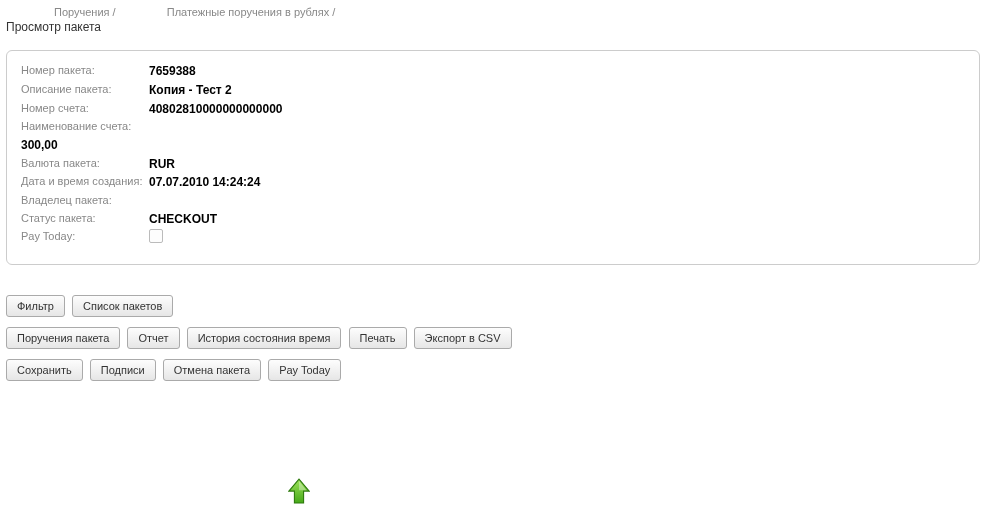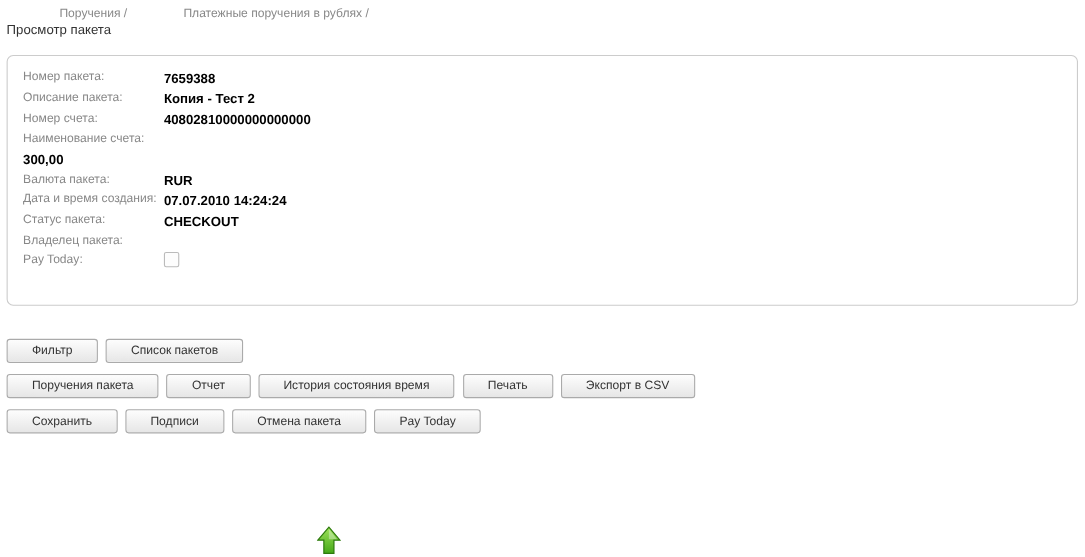--- a/index.html
+++ b/index.html
@@ -21,21 +21,21 @@
     .breadcrumb a { color: #888; text-decoration: none; margin-left: 48px; }
     .page-title {
       font-weight: normal;
       font-size: 12px;
       color: #333;
       margin-bottom: 16px;
     }
     .details-box {
       border: 1px solid #ccc;
       border-radius: 6px;
-      padding: 12px 14px 26px 14px;
+      padding: 12px 14px 14px 14px;
       margin-bottom: 30px;
     }
     .row { display: flex; margin-bottom: 2px; line-height: 1.4; }
     .label {
       width: 128px;
       color: #888;
       font-size: 11px;
       flex-shrink: 0;
     }
     .value {
@@ -52,21 +52,21 @@
     }
     .button-row { margin-bottom: 10px; }
     .btn {
       display: inline-block;
       font-family: inherit;
       font-size: 11px;
       color: #333;
       background: linear-gradient(#fdfdfd, #e6e6e6);
       border: 1px solid #aaa;
       border-radius: 3px;
-      padding: 4px 22px;
+      padding: 4px 10px;
       margin-right: 4px;
       cursor: pointer;
     }
     .arrow {
       position: absolute;
       left: 288px;
       top: 478px;
       width: 22px; height: 28px;
     }
   </style>
@@ -100,26 +100,26 @@
     </div>
   <div class="row">
       <div class="label">Валюта пакета:</div>
       <div class="value">RUR</div>
     </div>
   <div class="row">
       <div class="label">Дата и время создания:</div>
       <div class="value">07.07.2010 14:24:24</div>
     </div>
   <div class="row">
+      <div class="label">Владелец пакета:</div>
+      <div class="value"></div>
+    </div>
+  <div class="row">
       <div class="label">Статус пакета:</div>
       <div class="value">CHECKOUT</div>
-    </div>
-  <div class="row">
-      <div class="label">Владелец пакета:</div>
-      <div class="value"></div>
     </div>
   <div class="row">
       <div class="label">Pay Today:</div>
       <div><span class="checkbox"></span></div>
     </div>
 </div>
 
 <div class="button-row">
   <button class="btn">Фильтр</button>
   <button class="btn">Список пакетов</button>

